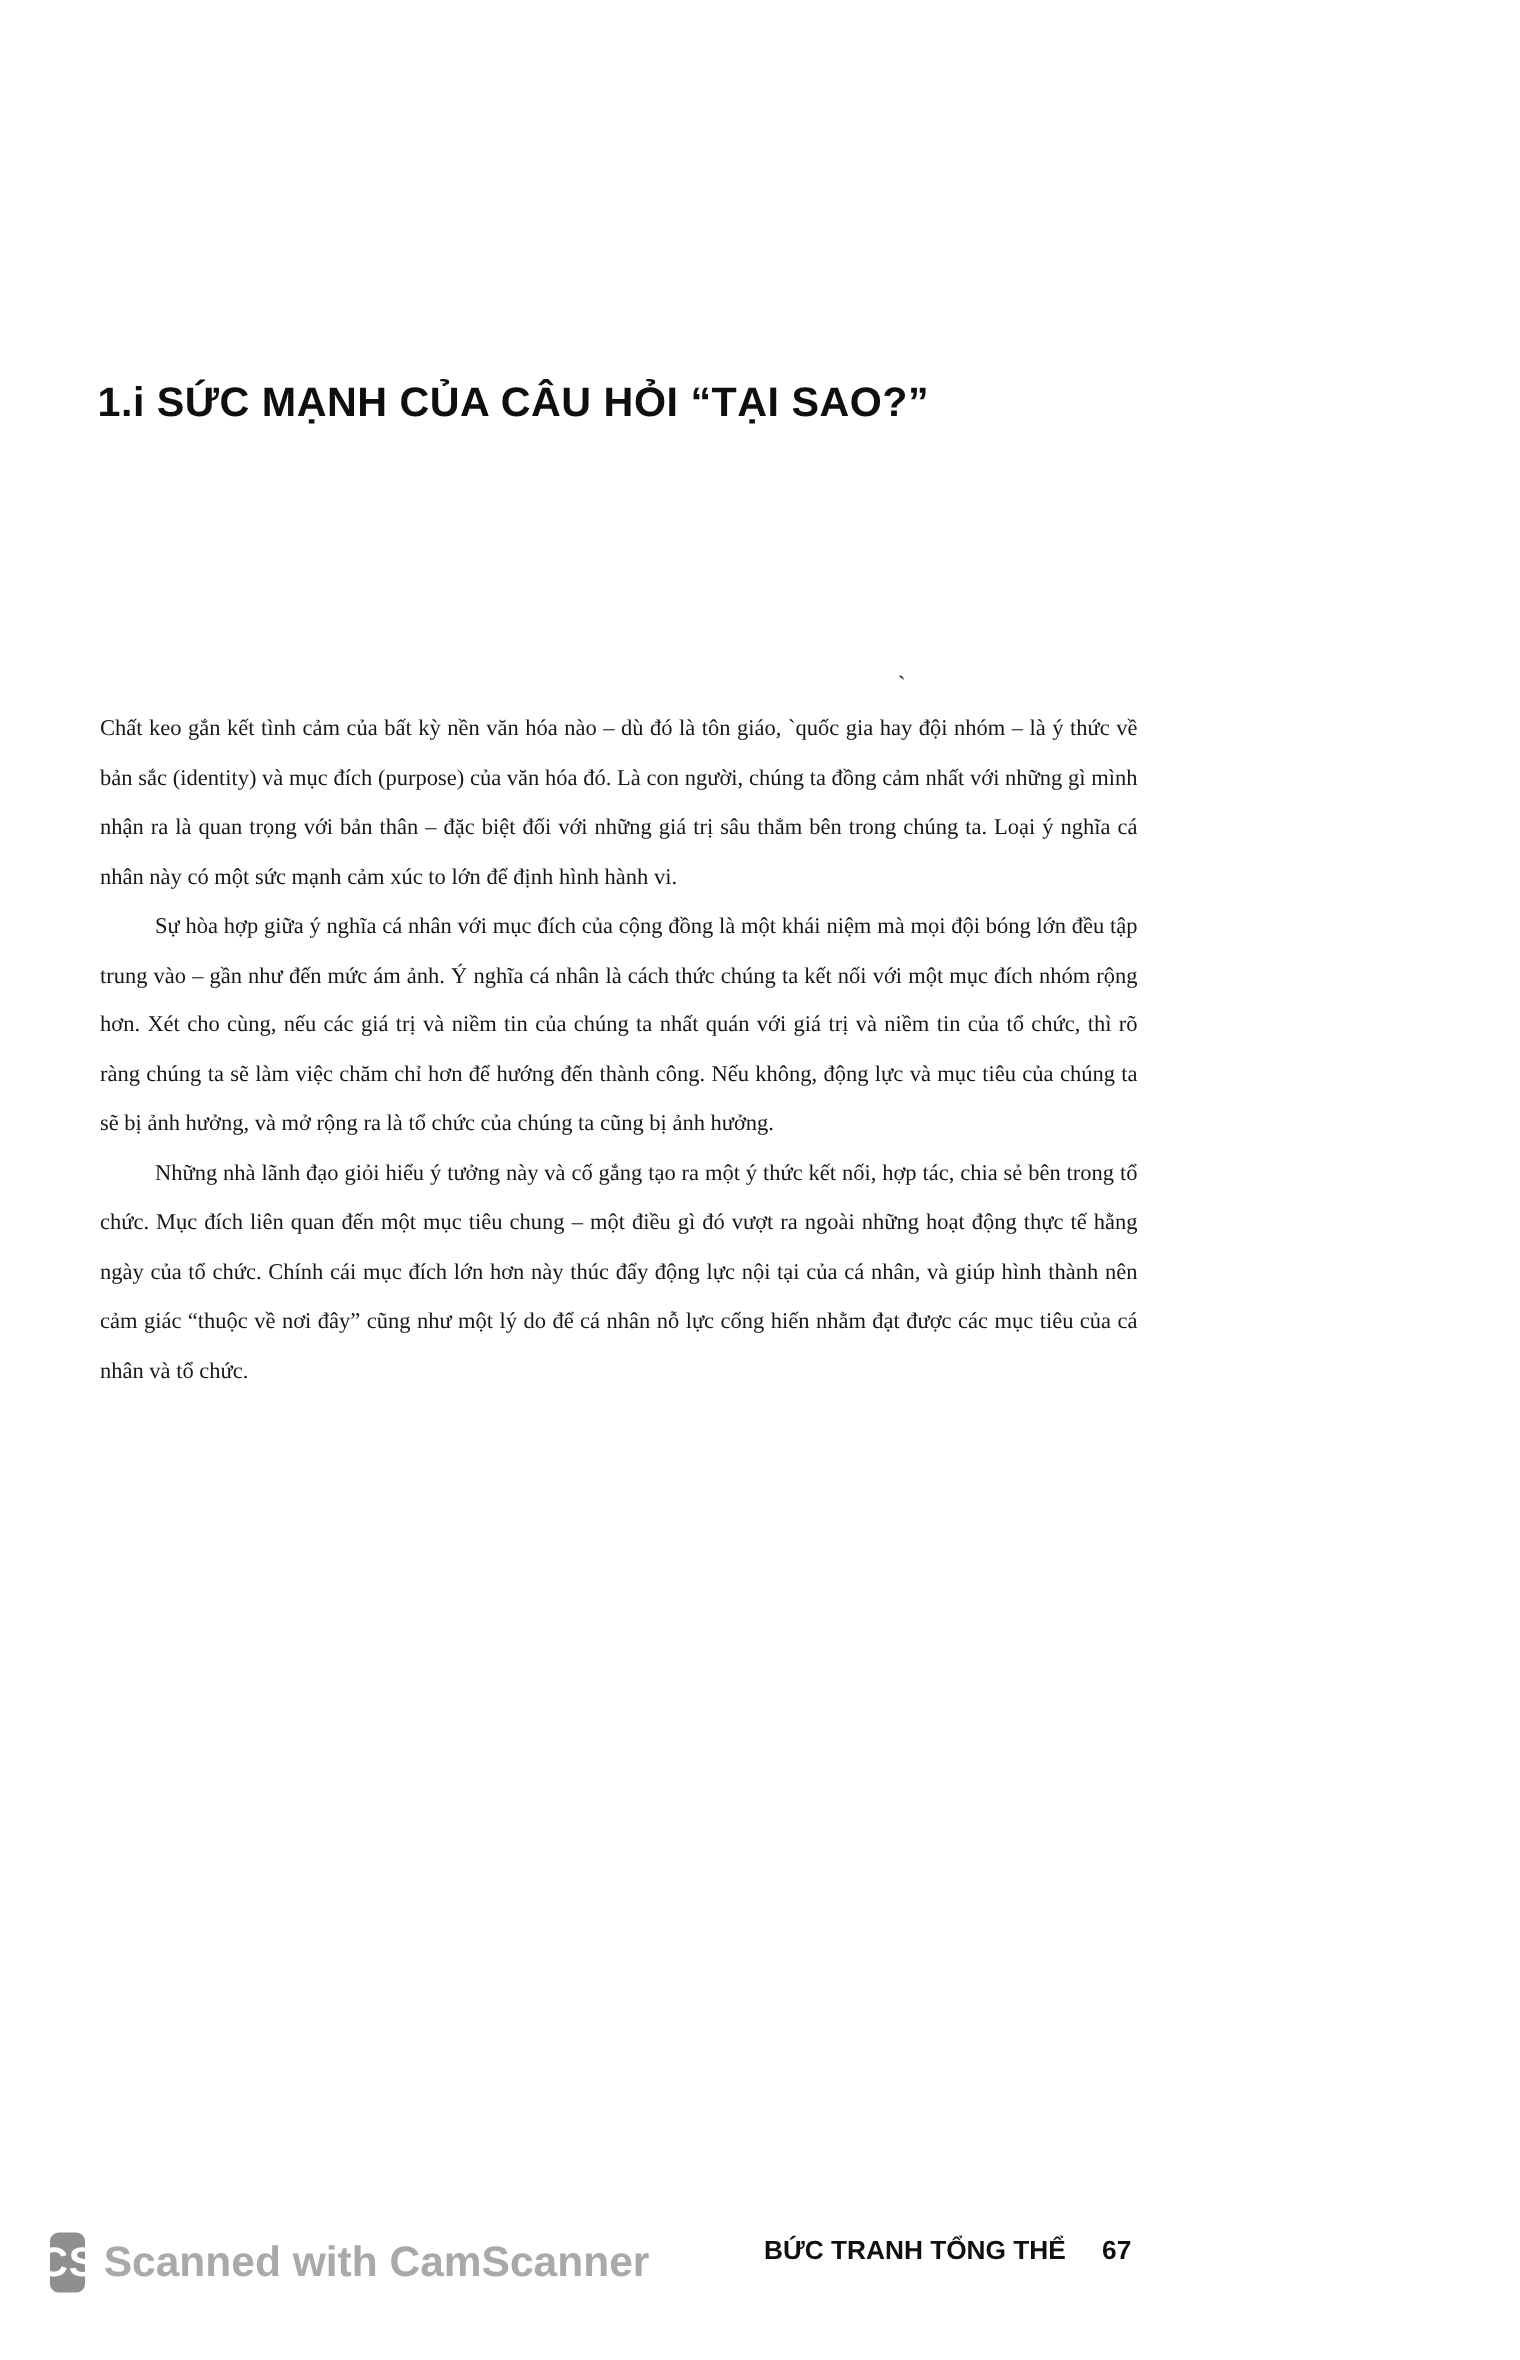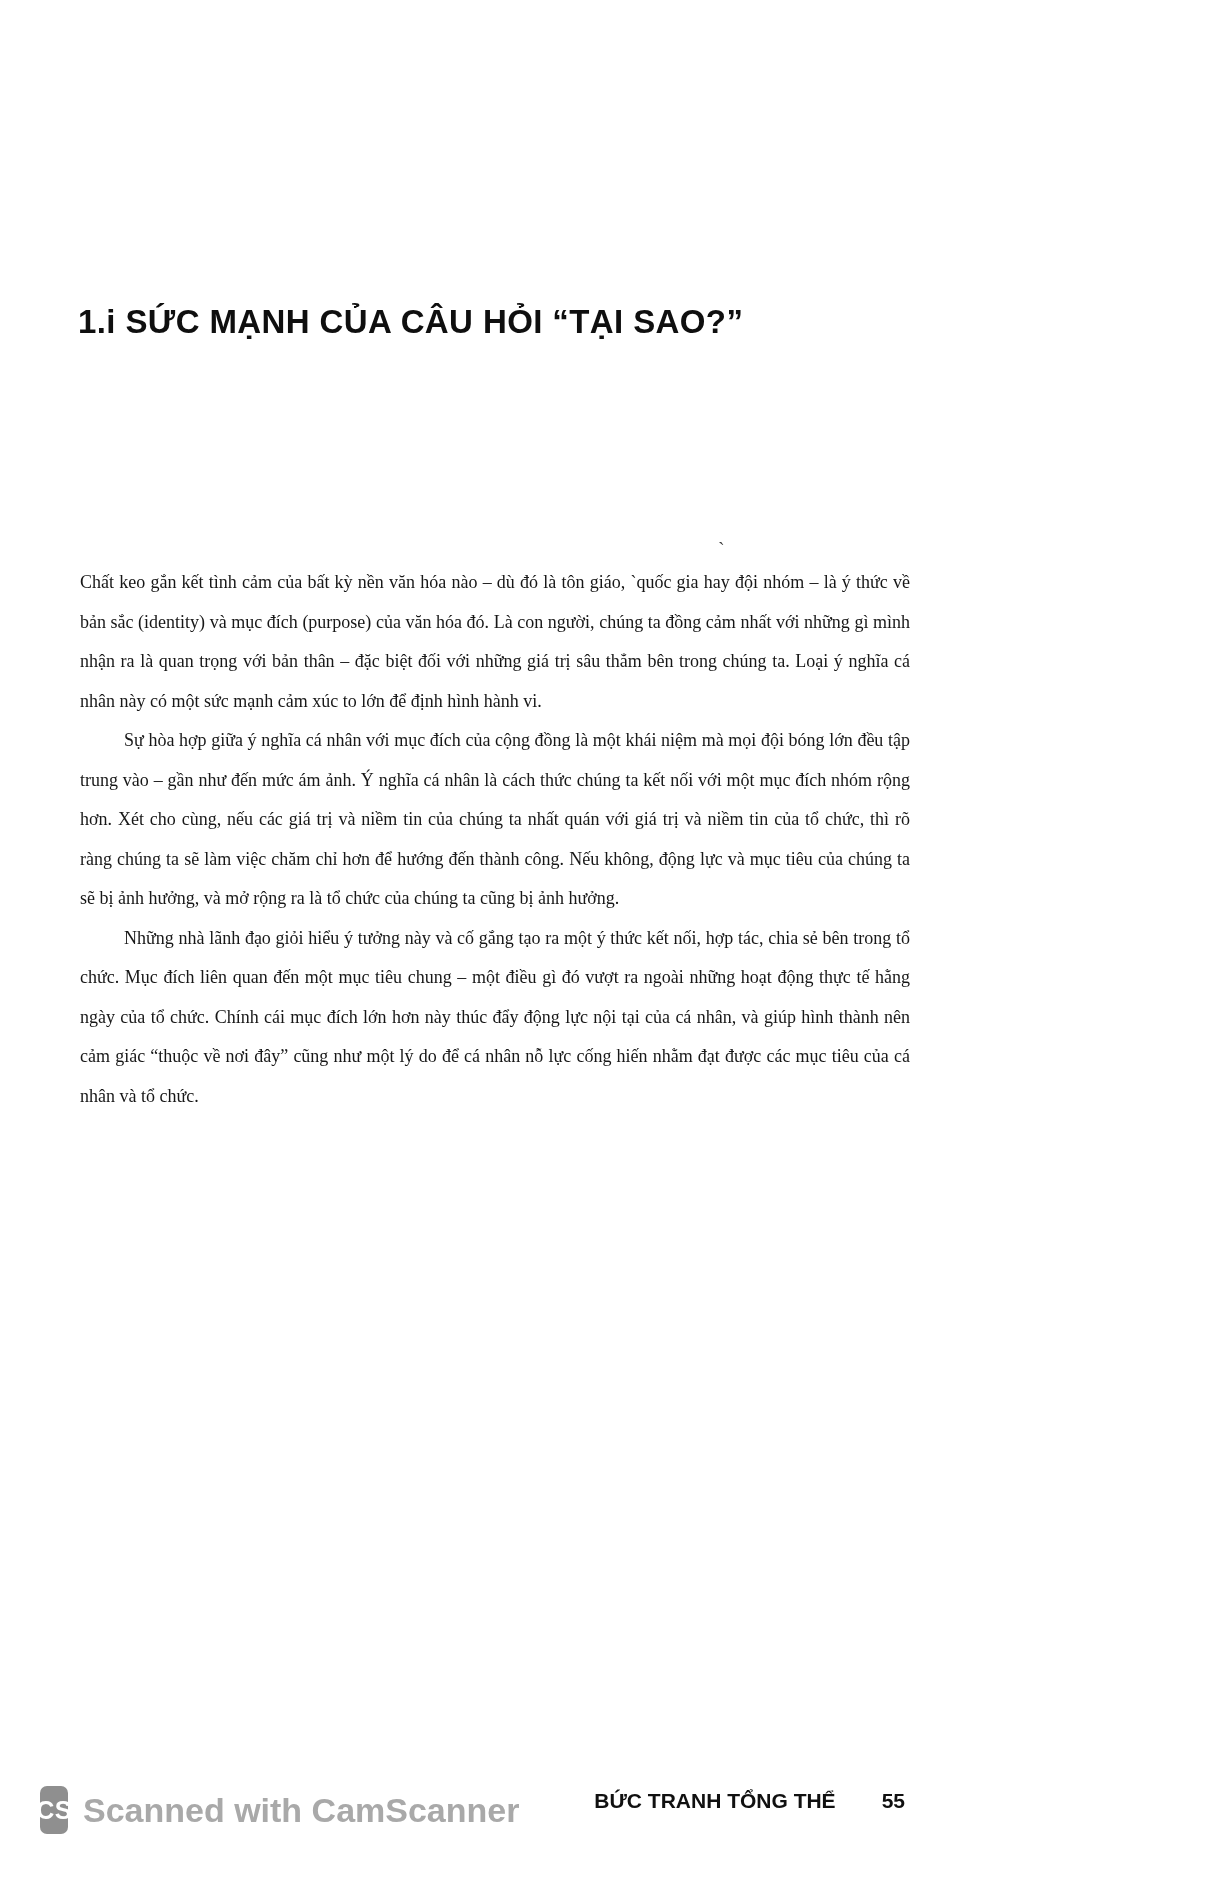--- a/index.html
+++ b/index.html
@@ -49,21 +49,21 @@
   }
   .body-text p { text-indent: 44px; }
   .body-text p.no-indent { text-indent: 0; }
 
   .footer-running {
     position: absolute;
     top: 1789px;
     right: 311px;
     display: flex;
     align-items: baseline;
-    gap: 46px;
+    gap: 29px;
     font-family: "Liberation Sans", "DejaVu Sans", sans-serif;
     font-weight: 700;
     font-size: 21px;
     color: #101010;
     white-space: nowrap;
   }
 
   .camscanner {
     position: absolute;
     left: 40px;
@@ -76,21 +76,21 @@
     width: 28px;
     height: 48px;
     background: #8f8f8f;
     border-radius: 7px;
     display: flex;
     align-items: center;
     justify-content: center;
     color: #ffffff;
     font-family: "Liberation Sans", "DejaVu Sans", sans-serif;
     font-weight: 700;
-    font-size: 25px;
+    font-size: 33px;
     letter-spacing: 0.5px;
   }
   .cs-text {
     font-family: "Liberation Sans", "DejaVu Sans", sans-serif;
     font-size: 34px;
     font-weight: 700;
     color: #a9a9a9;
     white-space: nowrap;
   }
 </style>
@@ -104,21 +104,21 @@
   <span class="scan-artifact">ˎ</span>
 
   <div class="body-text">
     <p class="no-indent">Chất keo gắn kết tình cảm của bất kỳ nền văn hóa nào – dù đó là tôn giáo, `quốc gia hay đội nhóm – là ý thức về bản sắc (identity) và mục đích (purpose) của văn hóa đó. Là con người, chúng ta đồng cảm nhất với những gì mình nhận ra là quan trọng với bản thân – đặc biệt đối với những giá trị sâu thẳm bên trong chúng ta. Loại ý nghĩa cá nhân này có một sức mạnh cảm xúc to lớn để định hình hành vi.</p>
     <p>Sự hòa hợp giữa ý nghĩa cá nhân với mục đích của cộng đồng là một khái niệm mà mọi đội bóng lớn đều tập trung vào – gần như đến mức ám ảnh. Ý nghĩa cá nhân là cách thức chúng ta kết nối với một mục đích nhóm rộng hơn. Xét cho cùng, nếu các giá trị và niềm tin của chúng ta nhất quán với giá trị và niềm tin của tổ chức, thì rõ ràng chúng ta sẽ làm việc chăm chỉ hơn để hướng đến thành công. Nếu không, động lực và mục tiêu của chúng ta sẽ bị ảnh hưởng, và mở rộng ra là tổ chức của chúng ta cũng bị ảnh hưởng.</p>
     <p>Những nhà lãnh đạo giỏi hiểu ý tưởng này và cố gắng tạo ra một ý thức kết nối, hợp tác, chia sẻ bên trong tổ chức. Mục đích liên quan đến một mục tiêu chung – một điều gì đó vượt ra ngoài những hoạt động thực tế hằng ngày của tổ chức. Chính cái mục đích lớn hơn này thúc đẩy động lực nội tại của cá nhân, và giúp hình thành nên cảm giác “thuộc về nơi đây” cũng như một lý do để cá nhân nỗ lực cống hiến nhằm đạt được các mục tiêu của cá nhân và tổ chức.</p>
   </div>
 
   <div class="footer-running">
     <span>BỨC TRANH TỔNG THỂ</span>
-    <span>55</span>
+    <span>67</span>
   </div>
 
   <div class="camscanner">
     <span class="cs-logo">CS</span>
     <span class="cs-text">Scanned with CamScanner</span>
   </div>
 
 </div>
 
 </body></html>

